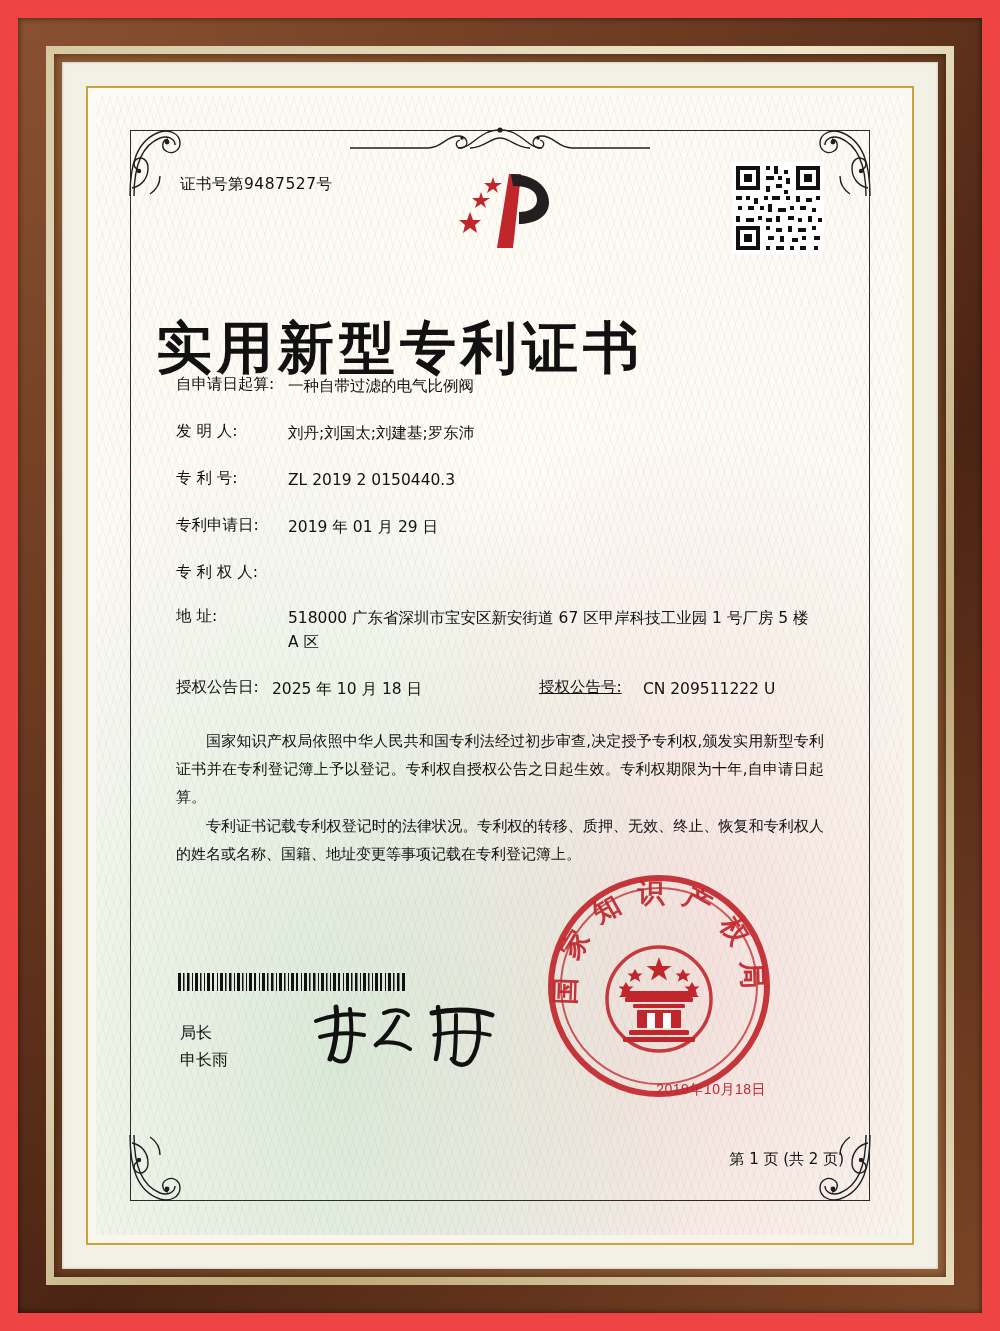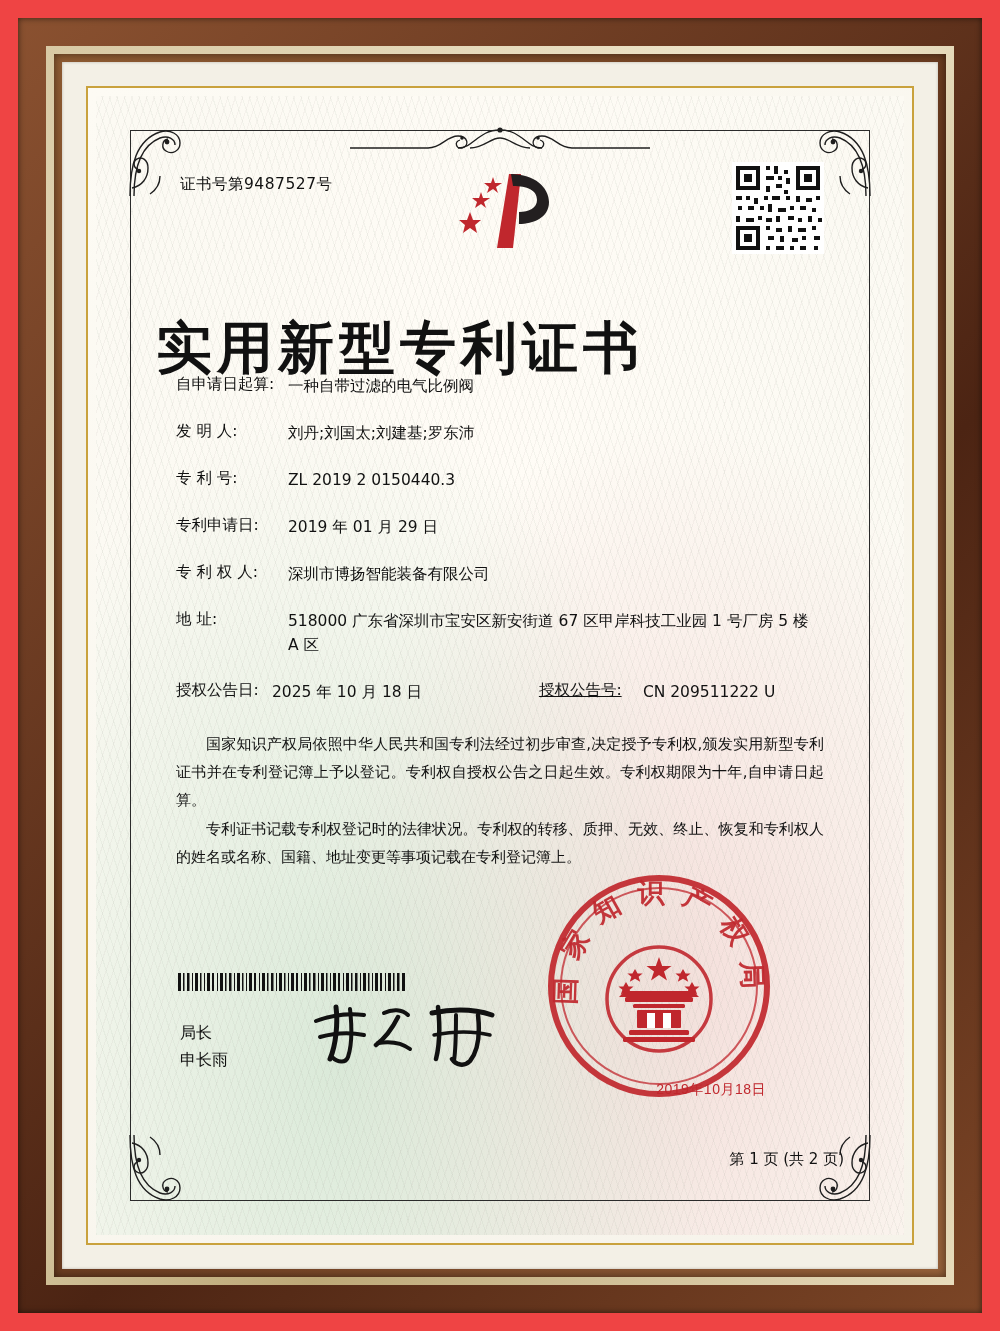--- a/index.html
+++ b/index.html
@@ -412,21 +412,20 @@
           <div class="field-value">ZL 2019 2 0150440.3</div>
         </div>
 
         <div class="field-row">
           <div class="field-label">专利申请日:</div>
           <div class="field-value">2019 年 01 月 29 日</div>
         </div>
 
         <div class="field-row">
           <div class="field-label">专 利 权 人:</div>
-          <div class="field-value">深圳市博扬智能装备有限公司</div>
         </div>
 
         <div class="field-row">
           <div class="field-label">地      址:</div>
           <div class="field-value">518000  广东省深圳市宝安区新安街道 67 区甲岸科技工业园 1 号厂房 5 楼 A 区</div>
         </div>
 
         <div class="field-row double">
           <div class="half-left">
             <div class="field-label">授权公告日:</div>

